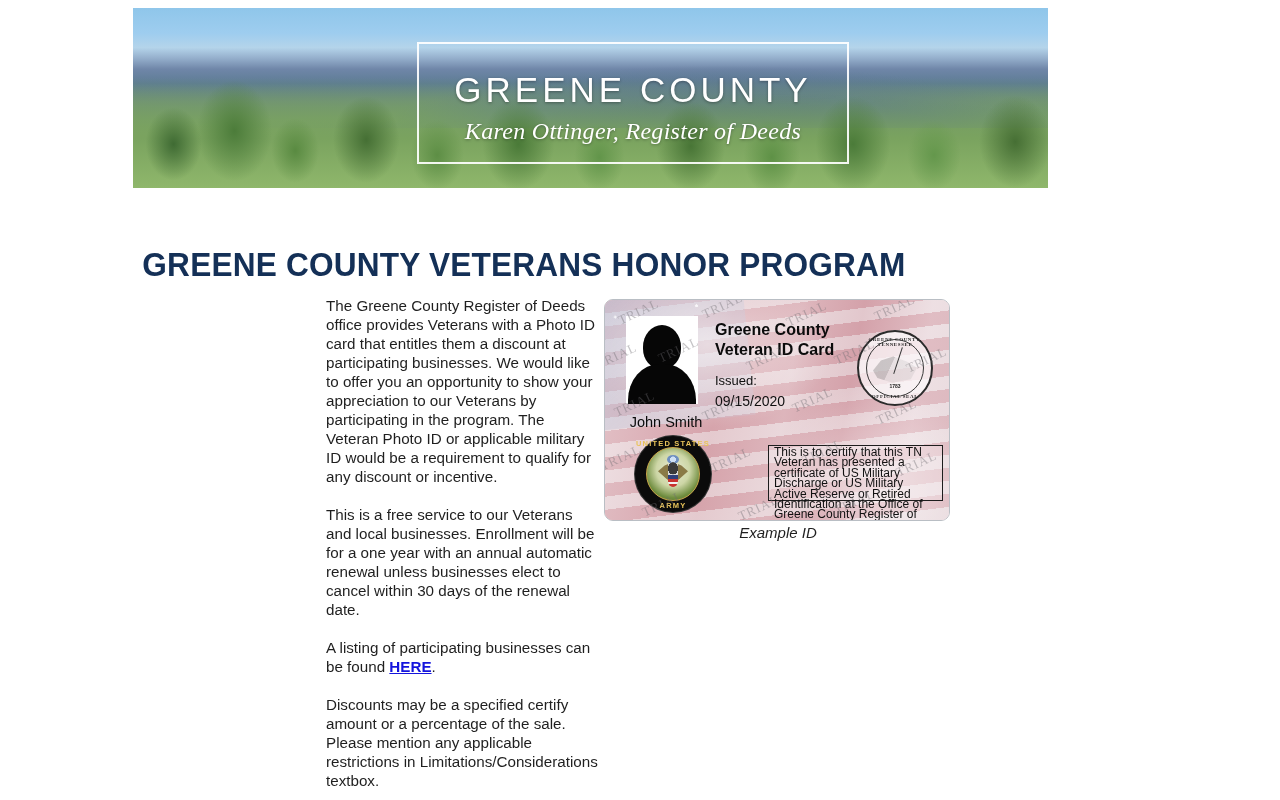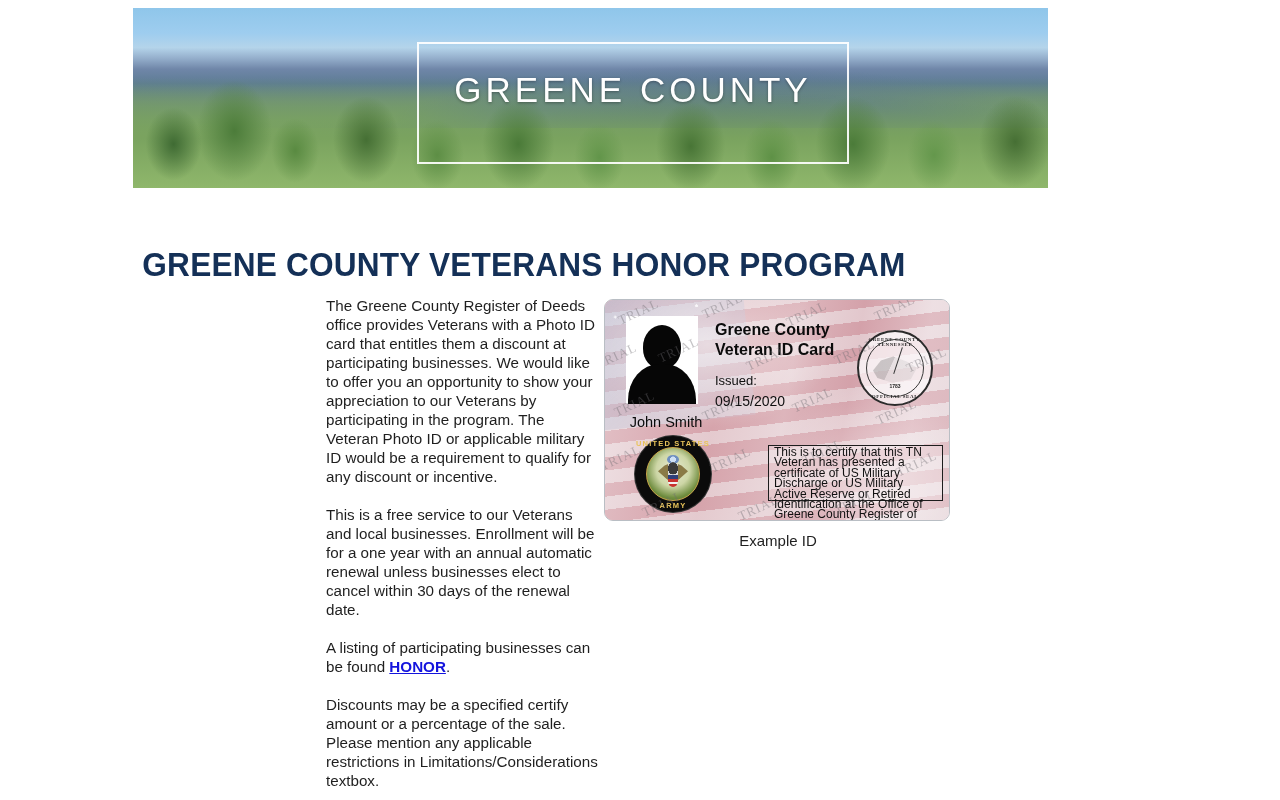--- a/index.html
+++ b/index.html
@@ -414,50 +414,52 @@
     height: 56px;
     box-sizing: border-box;
     border: 1.4px solid #1d1d1d;
     background: rgba(243,231,234,.35);
     padding: 1px 5px;
     font-size: 12px;
     line-height: 10.4px;
     color: #111111;
   }
   .figcaption {
-    margin-top: 11px;
-    text-align: center;
+    margin-top: 3px;
+    text-align: center;
+    font-style: italic;
     font-size: 15px;
     color: #1f1f1f;
   }
 </style>
 </head>
 <body>
 
 <div class="page">
 
   <div class="banner">
     <div class="banner-photo">
       <div class="ridge"></div>
       <div class="ridge2"></div>
       <div class="trees"></div>
     </div>
     <div class="banner-frame">
       <div class="banner-title">GREENE COUNTY</div>
+      <div class="banner-subtitle">Karen Ottinger, Register of Deeds</div>
     </div>
   </div>
 
   <h1 class="page-title">GREENE COUNTY VETERANS HONOR PROGRAM</h1>
 
   <div class="content">
 
     <div class="body-col">
       <p>The Greene County Register of Deeds office provides Veterans with a Photo ID card that entitles them a discount at participating businesses. We would like to offer you an opportunity to show your appreciation to our Veterans by participating in the program. The Veteran Photo ID or applicable military ID would be a requirement to qualify for any discount or incentive.</p>
       <p>This is a free service to our Veterans and local businesses. Enrollment will be for a one year with an annual automatic renewal unless businesses elect to cancel within 30 days of the renewal date.</p>
-      <p><span>A listing of participating businesses can be found </span><a class="inline-link" href="#">HONOR</a><span>.</span></p>
+      <p><span>A listing of participating businesses can be found </span><a class="inline-link" href="#">HERE</a><span>.</span></p>
       <p>Discounts may be a specified certify amount or a percentage of the sale. Please mention any applicable restrictions in Limitations/Considerations textbox.</p>
 
     </div>
 
     <figure class="figure" style="margin:0;">
       <div class="card-outer">
         <div class="flag-bg">
           <div class="flag-union"></div>
         </div>
         <div class="flag-sheen"></div>

